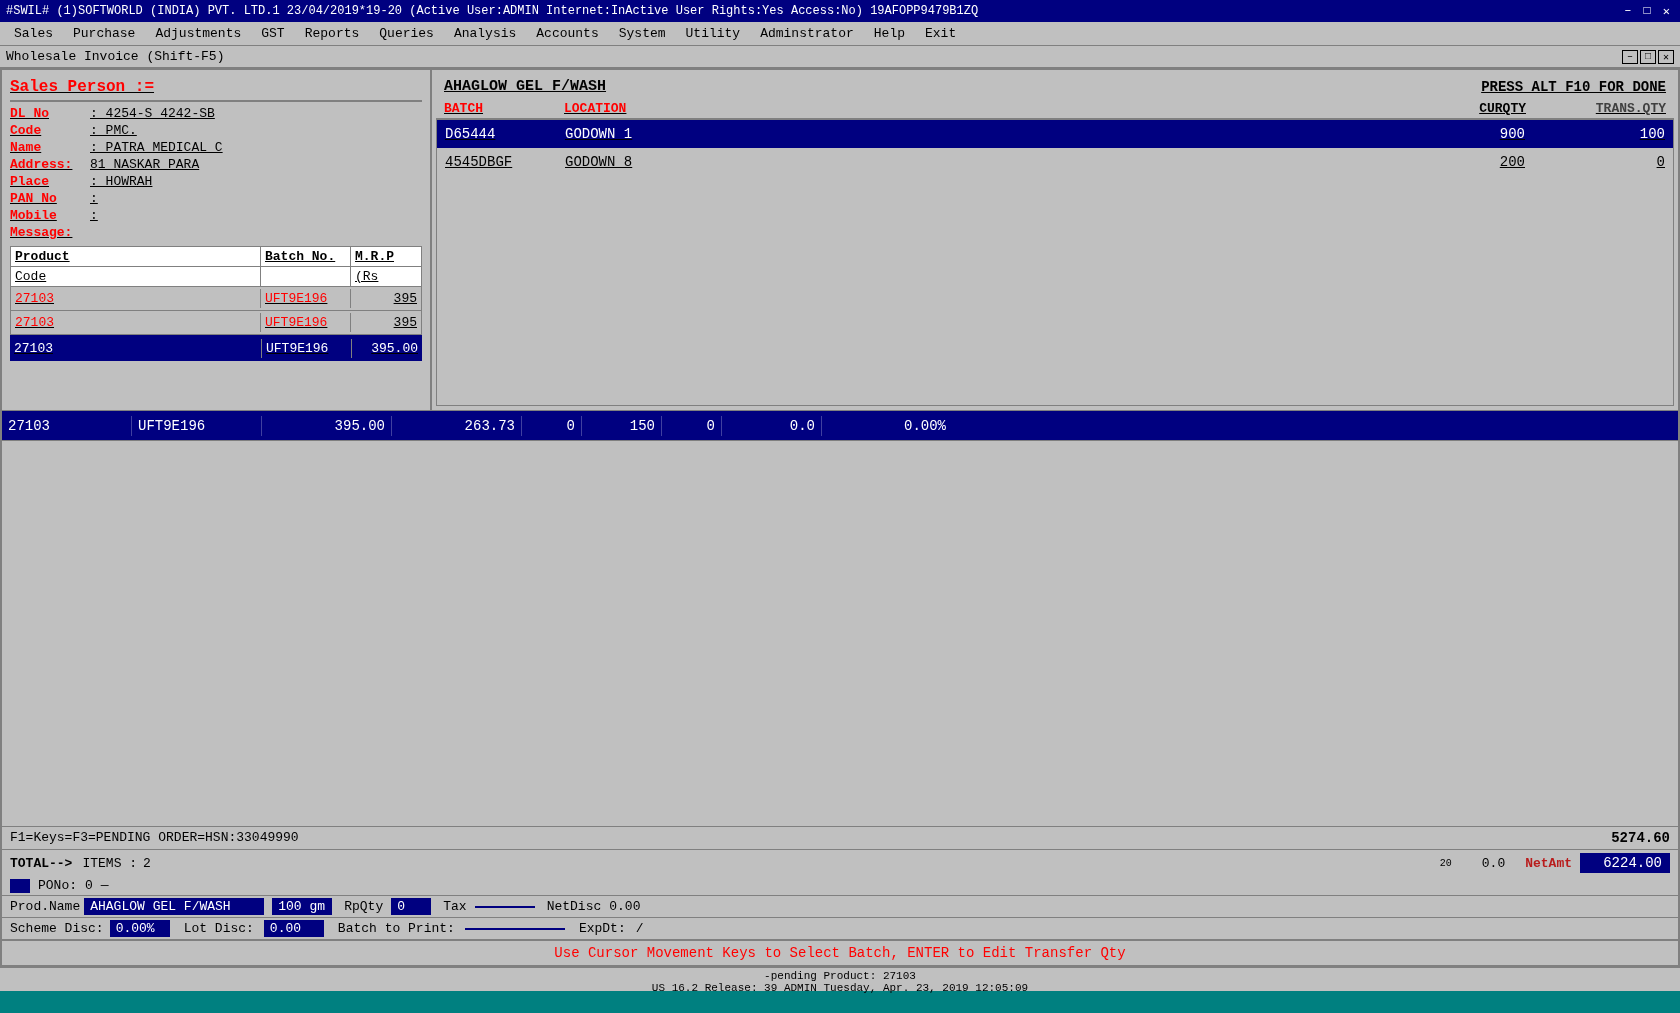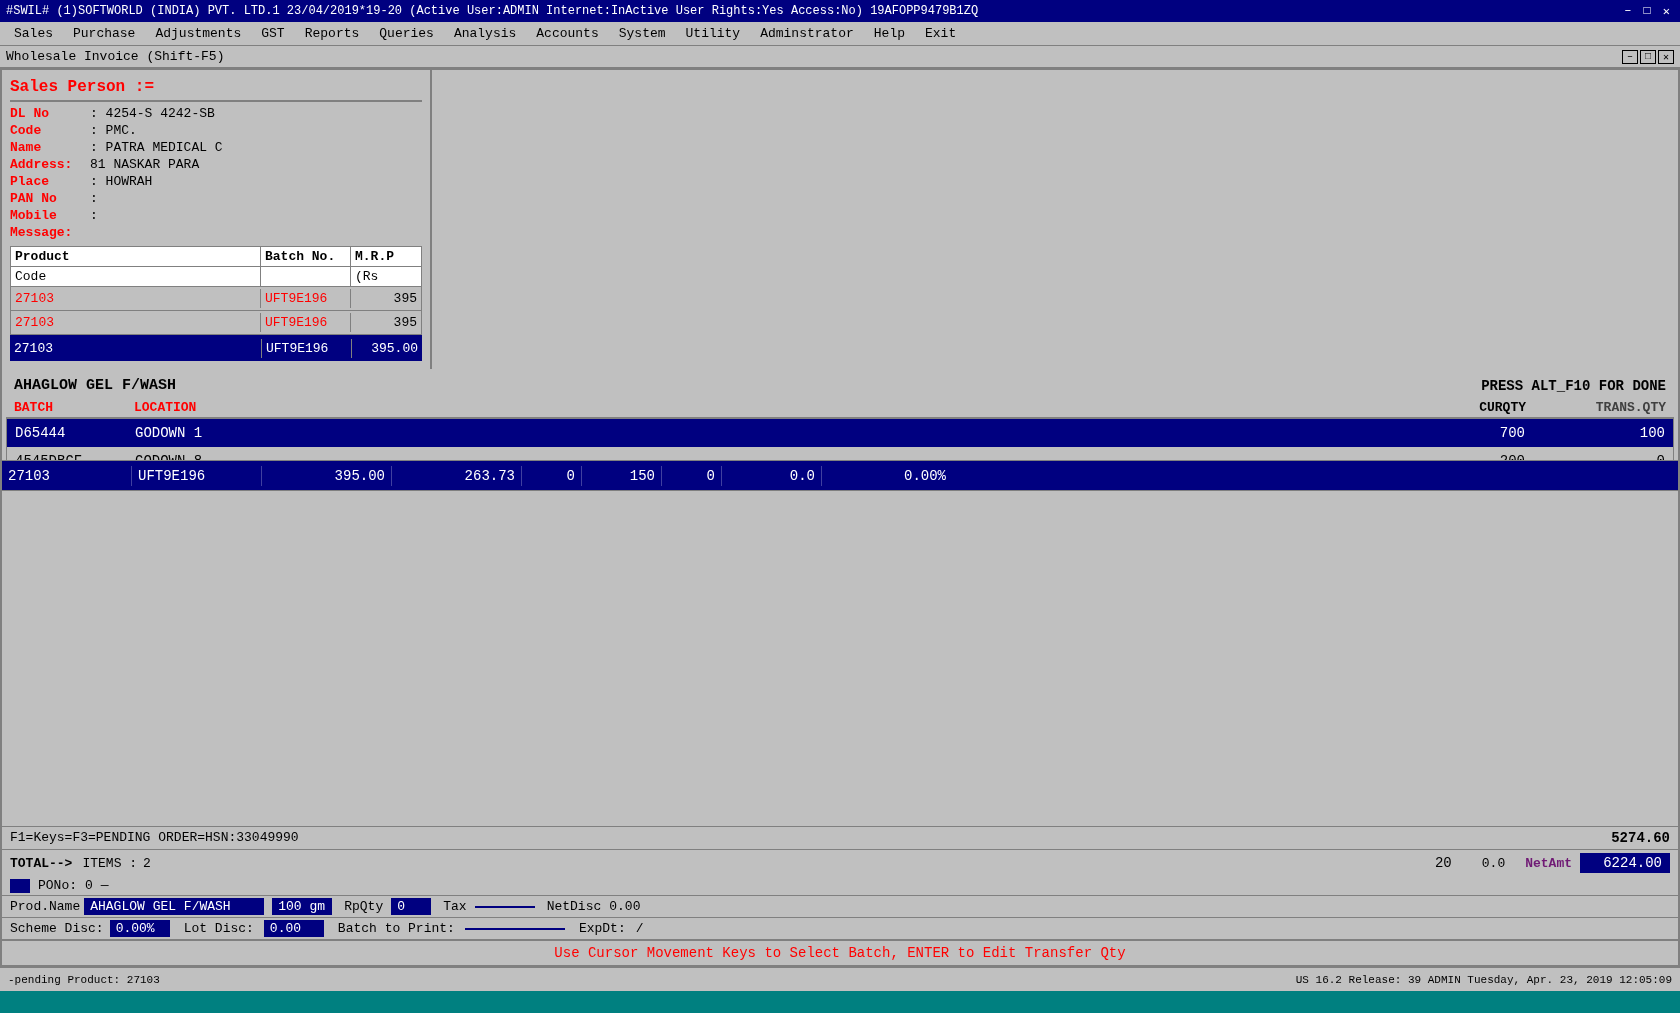--- a/index.html
+++ b/index.html
@@ -66,22 +66,23 @@
     #main-window {
       background: #c0c0c0;
       margin: 0;
       border: 2px solid #808080;
       height: calc(1013px - 22px - 24px - 22px - 22px - 24px);
       display: flex;
       flex-direction: column;
     }
     #top-section {
       display: flex;
-      flex-direction: column;
-      height: 390px;
+      flex-direction: row;
+      height: 340px;
+      text-decoration: underline;
     }
     #left-panel {
       width: 430px;
       background: #c0c0c0;
       padding: 8px;
       border-right: 2px solid #808080;
       display: flex;
       flex-direction: column;
     }
     .field-row {
@@ -186,20 +187,21 @@
     #status-bar {
       background: #c0c0c0;
       padding: 2px 8px;
       font-size: 11px;
       color: #000;
       display: flex;
       justify-content: space-between;
       border-top: 1px solid #808080;
       height: 24px;
       align-items: center;
+      flex-direction: column;
     }
     .net-amt-val {
       background: #000080;
       color: white;
       padding: 2px 8px;
       font-size: 14px;
       min-width: 90px;
       text-align: right;
     }
   </style>
@@ -322,21 +324,21 @@
         <span style="flex: 1; color: #ff0000;">LOCATION</span>
         <span style="width: 120px; text-align: right; color: #000; padding-right: 20px;">CURQTY</span>
         <span style="width: 120px; text-align: right; color: #404040;">TRANS.QTY</span>
       </div>
 
       <div style="background: #c0c0c0; border: 1px solid #808080; flex: 1;">
 
         <div style="display: flex; background: #000080; height: 28px; align-items: center; padding: 0 8px;">
           <span style="width: 120px; color: white; font-size: 14px;">D65444</span>
           <span style="flex: 1; color: white; font-size: 14px;">GODOWN 1</span>
-          <span style="width: 120px; text-align: right; color: white; font-size: 14px; padding-right: 20px;">700</span>
+          <span style="width: 120px; text-align: right; color: white; font-size: 14px; padding-right: 20px;">900</span>
           <span style="width: 120px; text-align: right; color: white; font-size: 14px; background: #000080;">100</span>
         </div>
 
         <div style="display: flex; height: 28px; align-items: center; padding: 4px 8px;">
           <span style="width: 120px; color: #000; font-size: 14px;">4545DBGF</span>
           <span style="flex: 1; color: #000; font-size: 14px;">GODOWN 8</span>
           <span style="width: 120px; text-align: right; color: #000; font-size: 14px; padding-right: 20px;">200</span>
           <span style="width: 120px; text-align: right; color: #000; font-size: 14px;">0</span>
         </div>
       </div>
@@ -360,23 +362,23 @@
   <div id="hsn-bar">
     <span>F1=Keys=F3=PENDING ORDER=HSN:33049990</span>
     <span style="font-size: 14px; font-weight: bold;">5274.60</span>
   </div>
 
   <div id="totals-bar">
     <span style="font-weight: bold; margin-right: 10px;">TOTAL--&gt;</span>
     <span style="margin-right: 6px;">ITEMS :</span>
     <span style="margin-right: 30px;">2</span>
     <span style="flex: 1;"></span>
-    <span style="margin-right: 30px; font-size: 14px;">20</span>
+    <span style="margin-right: 30px; font-size: 10px;">20</span>
     <span style="margin-right: 20px;">0.0</span>
-    <span style="color: #701a75; font-weight: bold; margin-right: 8px;">NetAmt</span>
+    <span style="color: #b91c1c; font-weight: bold; margin-right: 8px;">NetAmt</span>
     <span class="net-amt-val">6224.00</span>
   </div>
 
   <div id="po-bar">
     <span class="po-progress"></span>
     <span>PONo:</span>
     <span>0</span>
     <span>—</span>
   </div>
 

